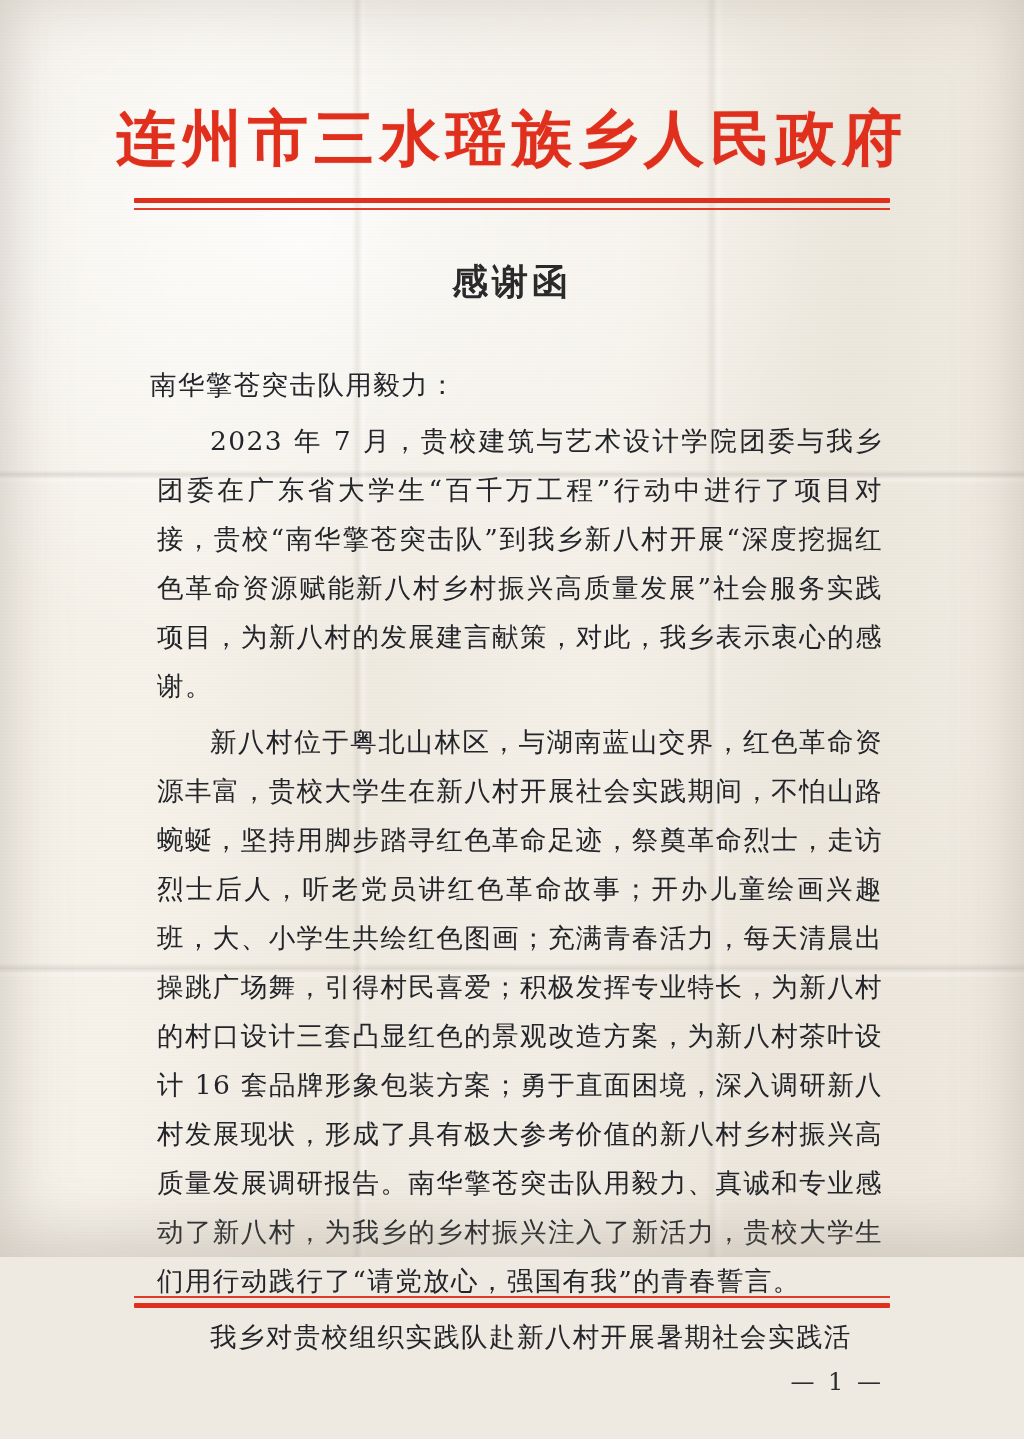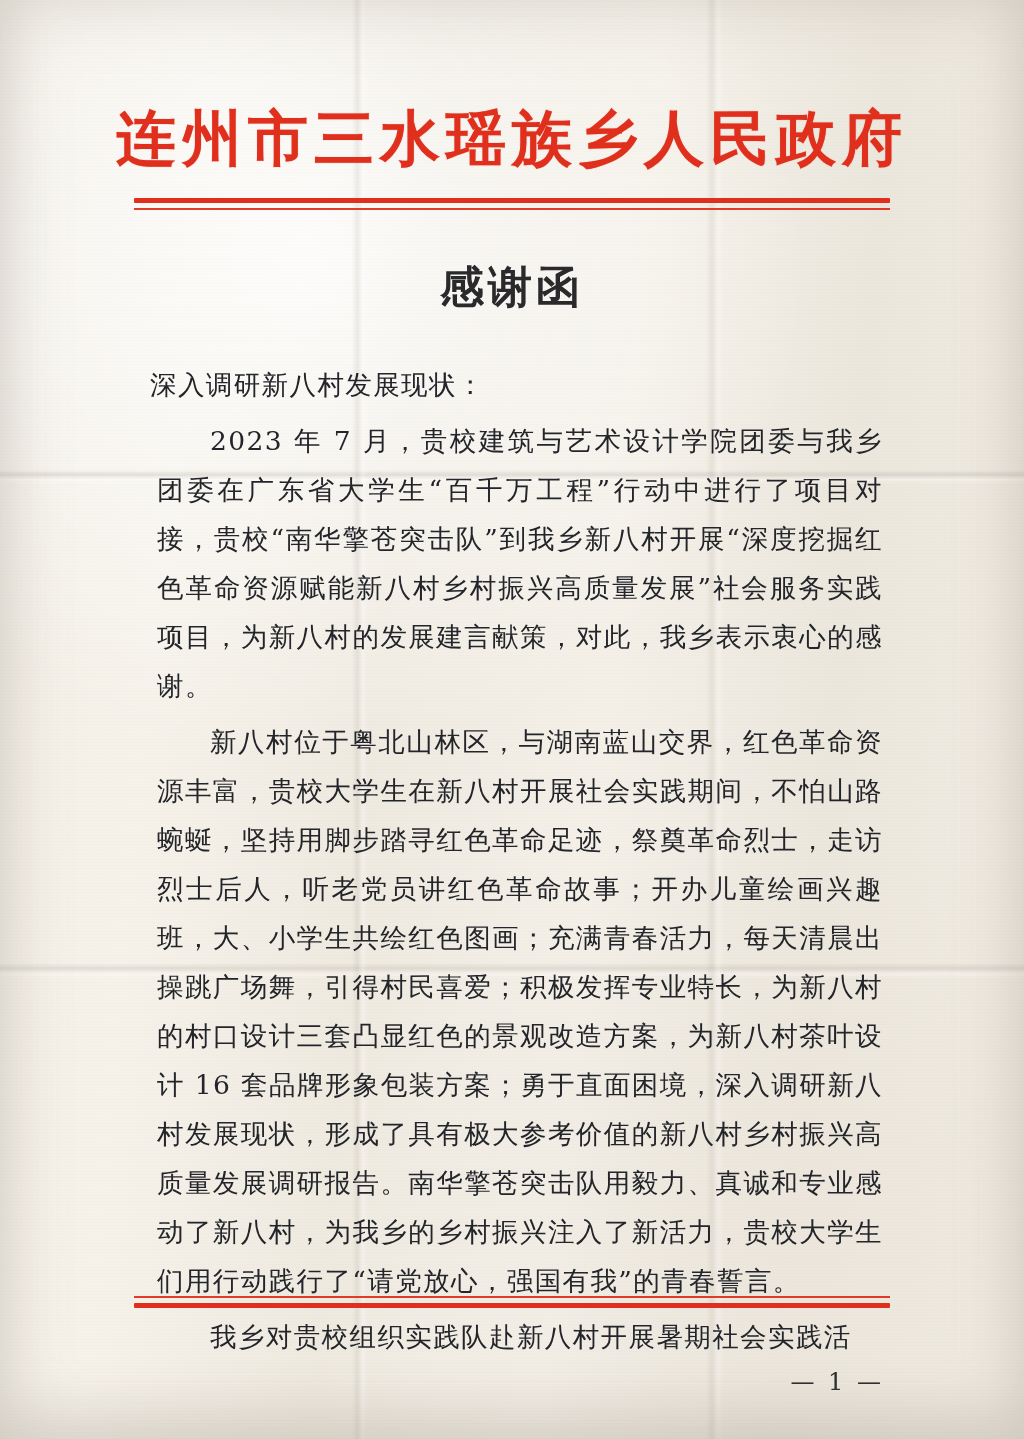--- a/index.html
+++ b/index.html
@@ -11,21 +11,21 @@
     height: 1439px;
     overflow: hidden;
     font-family: "Liberation Serif", "DejaVu Serif", serif;
     background: #efeae1;
   }
 
   
   .page {
     position: relative;
     width: 1024px;
-    height: 1439px;
+    height: 1257px;
     background:
       radial-gradient(ellipse 70% 50% at 30% 18%, rgba(255,255,255,0.85), rgba(255,255,255,0) 70%),
       radial-gradient(ellipse 60% 40% at 80% 85%, rgba(236,230,220,0.8), rgba(255,255,255,0) 70%),
       linear-gradient(95deg, #f3efe7 0%, #f6f2ea 18%, #efeae0 38%, #f4f0e8 58%, #ece7dd 78%, #f2ede4 100%);
     box-sizing: border-box;
   }
 
   
   .crease {
     position: absolute;
@@ -80,21 +80,21 @@
   }
 
   .doc-title {
     position: absolute;
     top: 258px;
     left: 0;
     width: 100%;
     text-align: center;
     font-family: "DejaVu Serif", "Liberation Serif", serif;
     font-weight: 700;
-    font-size: 44px;
+    font-size: 36px;
     letter-spacing: 4px;
     color: #2a2a2c;
   }
 
   
   .body {
     position: absolute;
     top: 360px;
     left: 150px;
     width: 740px;
@@ -158,21 +158,21 @@
   </div>
 
   <div class="rule-group top">
     <div class="rule-thick"></div>
     <div class="rule-thin"></div>
   </div>
 
   <div class="doc-title">感谢函</div>
 
   <div class="body">
-    <p class="salutation">深入调研新八村发展现状：</p>
+    <p class="salutation">南华擎苍突击队用毅力：</p>
     <p class="para">2023 年 7 月，贵校建筑与艺术设计学院团委与我乡团委在广东省大学生“百千万工程”行动中进行了项目对接，贵校“南华擎苍突击队”到我乡新八村开展“深度挖掘红色革命资源赋能新八村乡村振兴高质量发展”社会服务实践项目，为新八村的发展建言献策，对此，我乡表示衷心的感谢。</p>
     <p class="para">新八村位于粤北山林区，与湖南蓝山交界，红色革命资源丰富，贵校大学生在新八村开展社会实践期间，不怕山路蜿蜒，坚持用脚步踏寻红色革命足迹，祭奠革命烈士，走访烈士后人，听老党员讲红色革命故事；开办儿童绘画兴趣班，大、小学生共绘红色图画；充满青春活力，每天清晨出操跳广场舞，引得村民喜爱；积极发挥专业特长，为新八村的村口设计三套凸显红色的景观改造方案，为新八村茶叶设计 16 套品牌形象包装方案；勇于直面困境，深入调研新八村发展现状，形成了具有极大参考价值的新八村乡村振兴高质量发展调研报告。南华擎苍突击队用毅力、真诚和专业感动了新八村，为我乡的乡村振兴注入了新活力，贵校大学生们用行动践行了“请党放心，强国有我”的青春誓言。</p>
     <p class="para">我乡对贵校组织实践队赴新八村开展暑期社会实践活</p>
   </div>
 
   <div class="rule-group bottom">
     <div class="rule-thin"></div>
     <div class="rule-thick"></div>
   </div>
 

